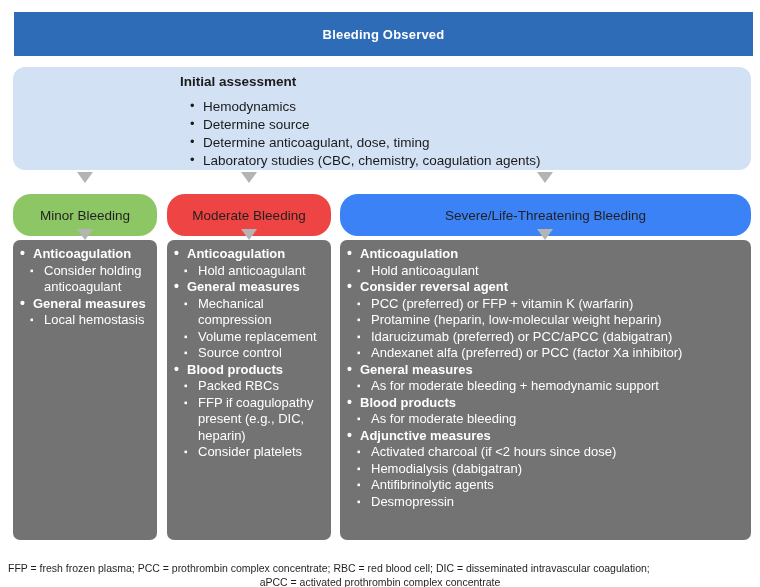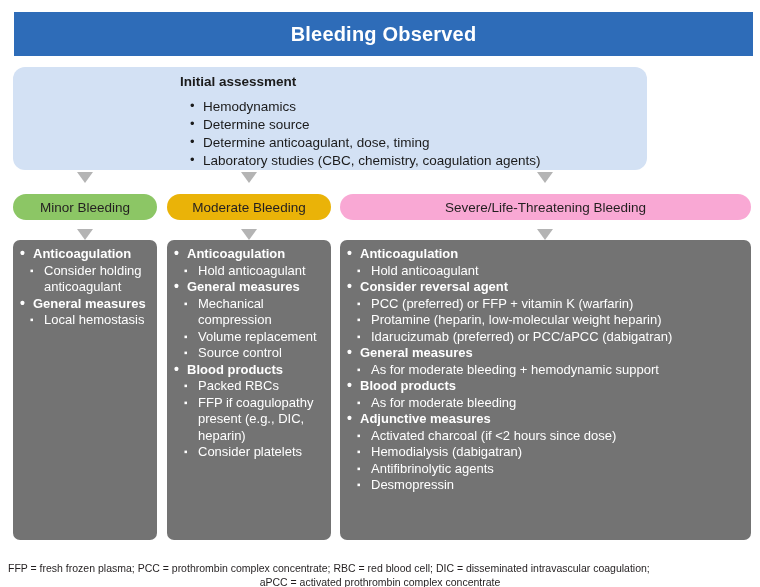--- a/index.html
+++ b/index.html
@@ -23,31 +23,31 @@
     top: 12px;
     width: 739px;
     height: 44px;
     background: #2e6cb8;
     display: flex;
     align-items: center;
     justify-content: center;
   }
   .title-bar .title-text {
     color: #ffffff;
-    font-size: 20px;
+    font-size: 13px;
     font-weight: bold;
     letter-spacing: 0.2px;
   }
 
   
   .assess-panel {
     position: absolute;
     left: 13px;
     top: 67px;
-    width: 634px;
+    width: 738px;
     height: 103px;
     background: #d3e1f4;
     border-radius: 12px;
     box-sizing: border-box;
   }
   .assess-inner {
     position: absolute;
     left: 167px;
     top: 6px;
     right: 10px;
@@ -88,34 +88,34 @@
     height: 0;
     border-left: 8px solid transparent;
     border-right: 8px solid transparent;
     border-top: 11px solid #b4b4b4;
   }
 
   
   .pill {
     position: absolute;
     top: 194px;
-    height: 26px;
+    height: 42px;
     border-radius: 18px;
     display: flex;
     align-items: center;
     justify-content: center;
     box-sizing: border-box;
   }
   .pill span {
     font-size: 13.5px;
     color: #231f20;
   }
   .pill-minor   { left: 13px;  width: 144px; background: #8cc665; }
-  .pill-mod     { left: 167px; width: 164px; background: #eab308; }
-  .pill-severe  { left: 340px; width: 411px; background: #f9a8d4; align-items: center; }
+  .pill-mod     { left: 167px; width: 164px; background: #ef4444; }
+  .pill-severe  { left: 340px; width: 411px; background: #3b82f6; align-items: center; }
 
   
   .detail-box {
     position: absolute;
     top: 240px;
     height: 300px;
     background: #737373;
     border-radius: 7px;
     box-sizing: border-box;
     padding: 6px 5px 0 6px;
@@ -262,20 +262,21 @@
   <ul class="lv1">
     <li class="head">Anticoagulation</li>
     <ul class="lv2">
       <li>Hold anticoagulant</li>
     </ul>
     <li class="head">Consider reversal agent</li>
     <ul class="lv2">
       <li>PCC (preferred) or FFP + vitamin K (warfarin)</li>
       <li>Protamine (heparin, low-molecular weight heparin)</li>
       <li>Idarucizumab (preferred) or PCC/aPCC (dabigatran)</li>
+      <li>Andexanet alfa (preferred) or PCC (factor Xa inhibitor)</li>
     </ul>
     <li class="head">General measures</li>
     <ul class="lv2">
       <li>As for moderate bleeding + hemodynamic support</li>
     </ul>
     <li class="head">Blood products</li>
     <ul class="lv2">
       <li>As for moderate bleeding</li>
     </ul>
     <li class="head">Adjunctive measures</li>

